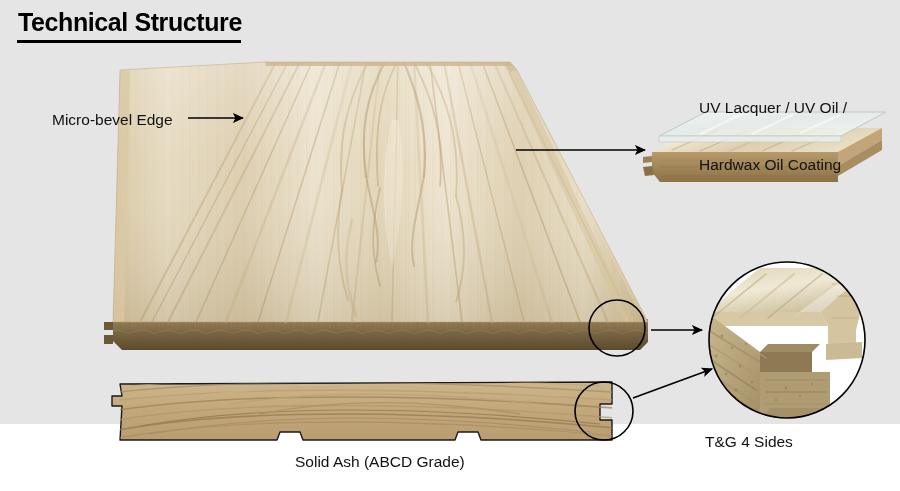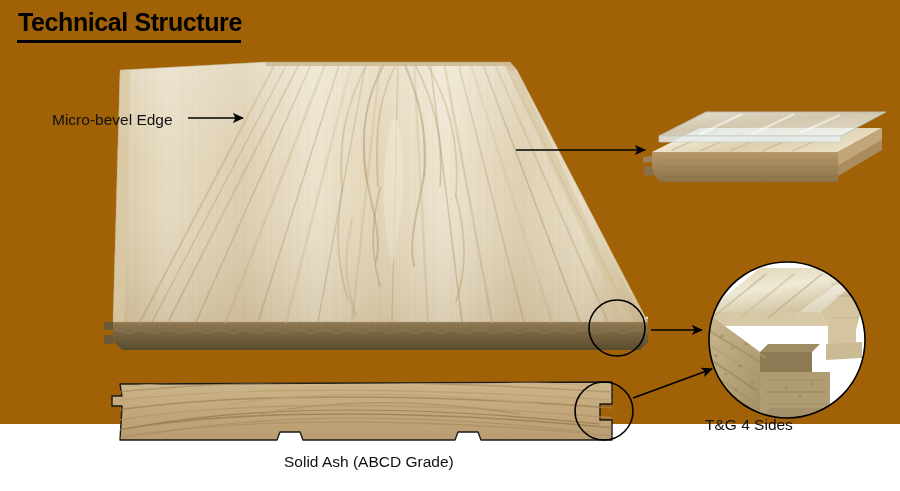--- a/index.html
+++ b/index.html
@@ -1,30 +1,30 @@
 <!DOCTYPE html>
 <html><head>
 <meta charset="utf-8">
 <style>
   html,body{margin:0;padding:0;background:#fff;}
   body{width:900px;height:491px;overflow:hidden;
        font-family:"Liberation Sans","DejaVu Sans",sans-serif;color:#000;}
-  #stage{position:relative;width:900px;height:424px;background:#a16207;}
+  #stage{position:relative;width:900px;height:424px;background:#e5e5e5;}
 
   
   #title{position:absolute;left:18px;top:10px;font-size:25px;font-weight:bold;
          letter-spacing:-0.4px;line-height:1;white-space:nowrap;}
   #title-rule{position:absolute;left:17px;top:40px;width:224px;height:3px;background:#000;}
 
   
   .lbl{position:absolute;font-size:15.5px;line-height:19px;white-space:pre;color:#111;}
   #lbl-bevel{left:52px;top:110px;}
   #lbl-coating{left:699px;top:60px;}
-  #lbl-solid{left:284px;top:452px;}
-  #lbl-tg{left:705px;top:415px;}
+  #lbl-solid{left:295px;top:452px;}
+  #lbl-tg{left:705px;top:432px;}
 
   
   svg.layer{position:absolute;left:0;top:0;width:900px;height:491px;overflow:visible;}
   .ink{fill:none;stroke:#000;stroke-width:1.6;}
 </style>
 </head>
 <body>
 
 <div id="stage">
 
@@ -302,17 +302,21 @@
 
       <circle cx="617" cy="328" r="28" class="ink"></circle>
       <line x1="651" y1="330" x2="702" y2="330" class="ink" marker-end="url(#arw)"></line>
 
       <line x1="633" y1="398" x2="712" y2="369" class="ink" marker-end="url(#arw)"></line>
     </g>
   </svg>
 
   <div class="lbl" id="lbl-bevel">Micro-bevel Edge</div>
 
+  <div class="lbl" id="lbl-coating">
+    <div>UV Lacquer / UV Oil /</div>
+    <div>Hardwax Oil Coating</div>
+  </div>
 
   <div class="lbl" id="lbl-solid">Solid Ash (ABCD Grade)</div>
 
   <div class="lbl" id="lbl-tg">T&amp;G 4 Sides</div>
 </div>
 
 </body></html>

